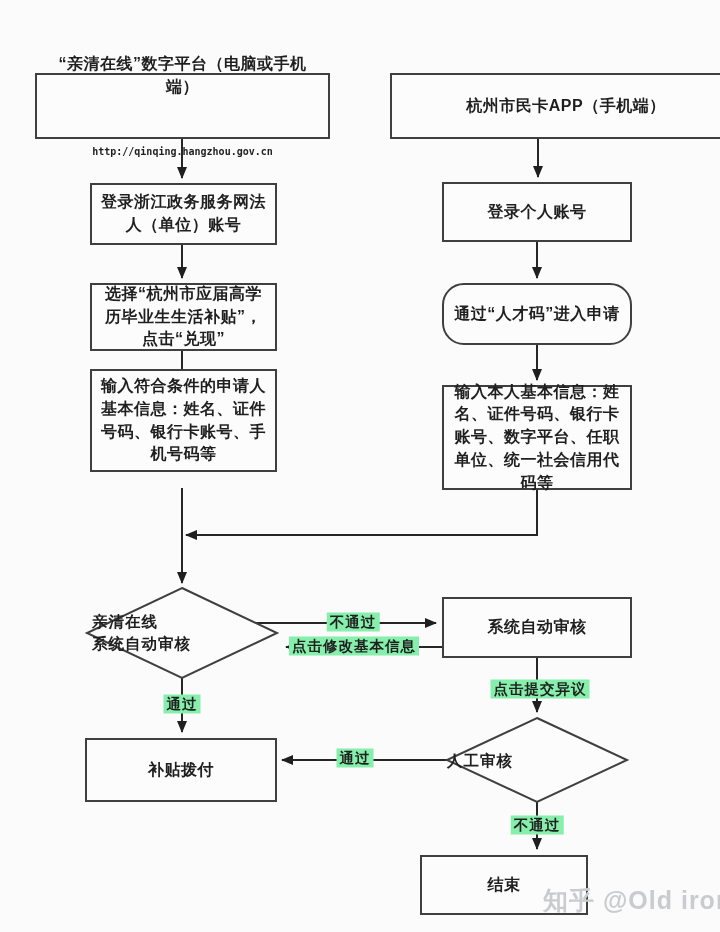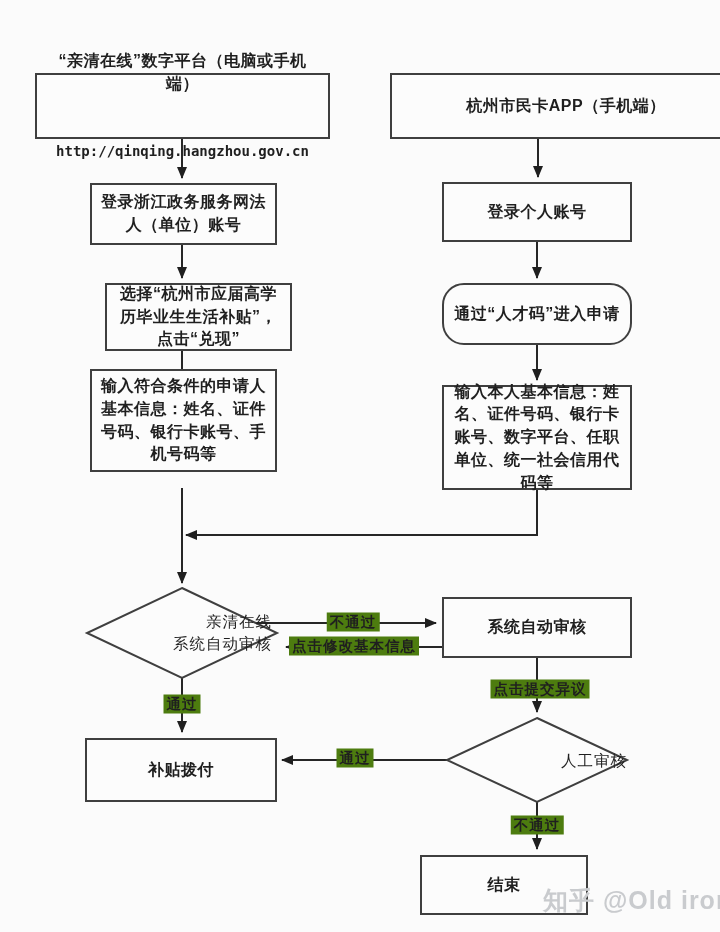--- a/index.html
+++ b/index.html
@@ -8,40 +8,40 @@
     font-family:"Liberation Sans","DejaVu Sans",sans-serif;color:#1f1f1f;
   }
   svg.wires{position:absolute;left:0;top:0;width:720px;height:932px;z-index:1;}
   .box{
     position:absolute;box-sizing:border-box;border:2px solid #3f3f3f;background:#fcfcfc;
     display:flex;flex-direction:column;align-items:center;justify-content:center;
     text-align:center;font-size:16px;font-weight:600;line-height:1.42;z-index:2;
     padding:4px 8px;letter-spacing:0.5px;gap:46px;
   }
   .box-platform{left:35px;top:73px;width:295px;height:66px;}
-  .box-platform .url{font-family:"DejaVu Sans Mono","Liberation Mono",monospace;font-size:14px;font-weight:700;letter-spacing:0;}
+  .box-platform .url{font-family:"DejaVu Sans Mono","Liberation Mono",monospace;font-size:10px;font-weight:700;letter-spacing:0;}
   .box-app{left:390px;top:73px;width:352px;height:66px;}
   .box-login-corp{left:90px;top:183px;width:187px;height:62px;}
   .box-login-personal{left:442px;top:182px;width:190px;height:60px;}
-  .box-select{left:90px;top:283px;width:187px;height:68px;margin-left:15px;}
+  .box-select{left:90px;top:283px;width:187px;height:68px;}
   .box-talent{left:442px;top:283px;width:190px;height:62px;border-radius:22px;}
   .box-applicant-info{left:90px;top:369px;width:187px;height:103px;}
   .box-personal-info{left:442px;top:385px;width:190px;height:105px;padding:4px 6px;}
   .box-return{left:442px;top:597px;width:190px;height:61px;}
   .box-payment{left:85px;top:738px;width:192px;height:64px;}
   .box-end{left:420px;top:855px;width:168px;height:60px;}
   .dmd-text{
-    position:absolute;z-index:2;text-align:right;font-size:15.5px;font-weight:400;
+    position:absolute;z-index:2;text-align:left;font-size:15.5px;font-weight:700;
     line-height:1.4;letter-spacing:1px;
   }
   .dmd1{left:92px;top:611px;width:180px;}
   .dmd2{left:447px;top:750px;width:180px;}
   .lbl{
     position:absolute;z-index:3;transform:translate(-50%,-50%);
-    background:#4d7c0f;padding:0 3px;font-size:14.5px;font-weight:600;
+    background:#86efac;padding:0 3px;font-size:14.5px;font-weight:600;
     white-space:nowrap;letter-spacing:1px;
   }
   .lbl-fail-auto{left:353px;top:622px;}
   .lbl-modify{left:354px;top:646px;}
   .lbl-objection{left:540px;top:689px;}
   .lbl-pass-auto{left:182px;top:704px;}
   .lbl-pass-manual{left:355px;top:758px;}
   .lbl-fail-manual{left:537px;top:825px;}
   .watermark{
     position:absolute;left:543px;top:884px;z-index:4;font-size:25px;font-weight:700;

